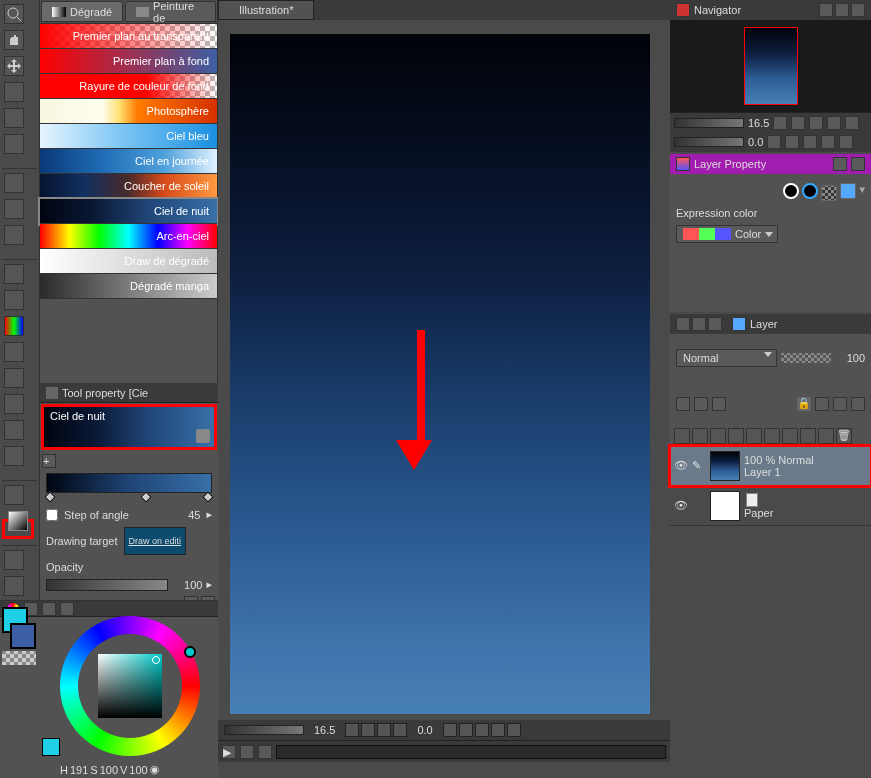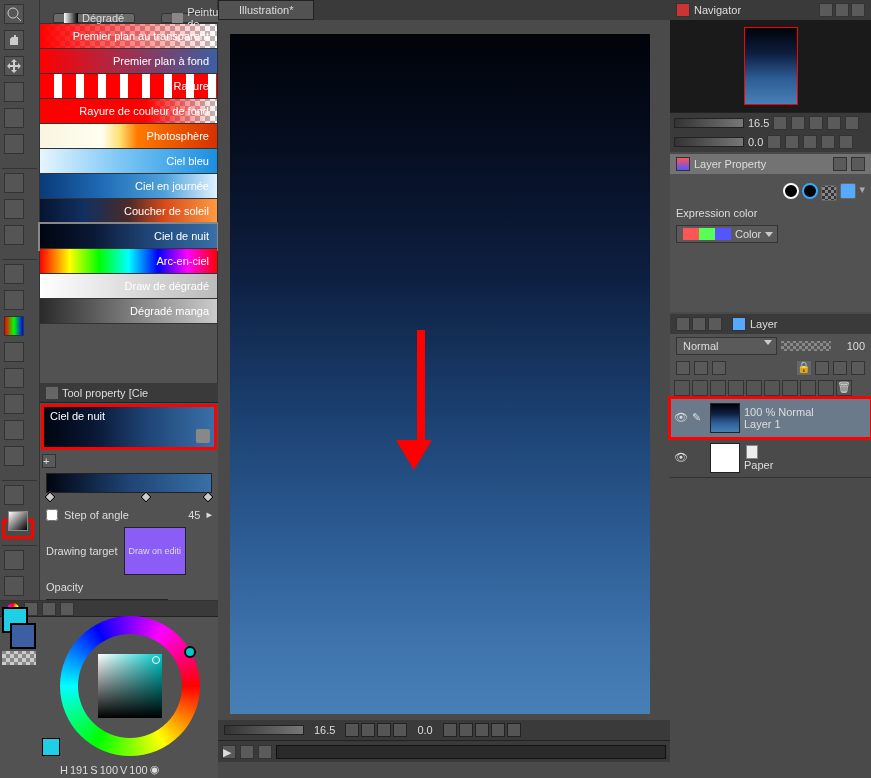--- a/index.html
+++ b/index.html
@@ -11,41 +11,41 @@
   .left-toolbar .tool.active { background: #6a6a6a; border: 1px solid #888; }
   .tool-col { display: flex; flex-direction: column; padding: 2px; }
   .tool-group { margin-bottom: 8px; }
   .gradient-tool-hl { border: 3px solid #ff0000; padding: 1px; }
   
   
   .subtool-panel { position: absolute; left: 40px; top: 0; width: 178px; height: 600px; background: #525252; border-right: 1px solid #333; }
   .panel-header { background: #3a3a3a; height: 20px; padding: 2px 6px; border-bottom: 1px solid #222; display: flex; align-items: center; gap: 4px; }
   .panel-header .icon { width: 12px; height: 12px; background: #666; display: inline-block; }
   .tab-row { display: flex; height: 24px; background: #4a4a4a; border-bottom: 1px solid #333; }
-  .tab { padding: 4px 10px; background: #5a5a5a; border: 1px solid #333; border-radius: 3px 3px 0 0; margin: 13px; display: flex; align-items: center; gap: 4px; }
+  .tab { padding: 4px 10px; background: #5a5a5a; border: 1px solid #333; border-radius: 3px 3px 0 0; margin: 1px; display: flex; align-items: center; gap: 4px; }
   .tab.active { background: #6a6a6a; }
   .tab-icon { width: 14px; height: 10px; display: inline-block; }
   
   .gradient-list { background: #525252; }
   .gradient-item { height: 25px; position: relative; border-bottom: 1px solid #333; display: flex; align-items: center; justify-content: flex-end; padding-right: 8px; color: #fff; font-size: 10px; }
   .gradient-preview { position: absolute; left: 0; top: 0; right: 0; bottom: 0; z-index: 0; }
   .gradient-item span { position: relative; z-index: 1; }
   .gradient-item.selected { outline: 2px solid #888; }
   
   
   .toolprop-panel { position: absolute; left: 40px; top: 383px; width: 178px; background: #525252; }
   .toolprop-hl { border: 3px solid #ff0000; margin: 1px; }
   .gradient-preview-box { height: 40px; background: linear-gradient(90deg, #000510 0%, #0a1835 30%, #1f4475 60%, #3870a8 100%); position: relative; padding: 3px 6px; }
   .gradient-preview-box .wrench { position: absolute; right: 4px; bottom: 4px; width: 14px; height: 14px; background: #888; border-radius: 2px; }
   .prop-row { display: flex; align-items: center; padding: 3px 6px; gap: 6px; font-size: 10px; }
   .prop-row input[type="checkbox"] { width: 12px; height: 12px; }
   .prop-slider { display: flex; align-items: center; gap: 4px; padding: 2px 6px; }
   .slider-bar { flex: 1; height: 12px; background: linear-gradient(90deg, #333, #888); border: 1px solid #222; }
   .val-box { width: 30px; text-align: right; }
-  .dropdown { background: #8b5cf6; border: 1px solid #222; padding: 18px 4px; font-size: 9px; }
+  .dropdown { background: #0c4a6e; border: 1px solid #222; padding: 8px 4px; font-size: 9px; text-decoration: underline; }
   .gradient-strip { height: 20px; background: linear-gradient(90deg, #000510, #1f4475, #3870a8); margin: 2px 6px; border: 1px solid #222; }
   .gradient-handle-row { height: 10px; margin: 0 6px; position: relative; }
   .handle { position: absolute; width: 8px; height: 8px; background: #ccc; border: 1px solid #000; transform: rotate(45deg); top: -2px; }
   .prop-footer { display: flex; justify-content: flex-end; padding: 3px; gap: 3px; }
   
   
   .color-panel { position: absolute; left: 0; top: 600px; width: 218px; height: 178px; background: #525252; border-top: 1px solid #333; }
   .color-swatch-area { position: absolute; left: 2px; top: 6px; width: 36px; }
   .big-swatch { width: 26px; height: 26px; border: 2px solid #000; }
   .checker { width: 34px; height: 14px; background: repeating-conic-gradient(#888 0 25%, #ccc 0 50%) 0/8px 8px; margin-top: 2px; }
@@ -86,36 +86,36 @@
   .nav-panel { background: #fde047; }
   .nav-header { height: 20px; background: #3a3a3a; display: flex; align-items: center; padding: 0 6px; gap: 4px; }
   .nav-header-icons { display: flex; gap: 2px; margin-left: auto; }
   .nav-preview { height: 92px; background: #1a1a1a; position: relative; display: flex; justify-content: center; align-items: center; }
   .nav-thumb { width: 54px; height: 78px; border: 1px solid #ff0000;
     background: linear-gradient(180deg, #000308, #0d1e3f, #2d5d95, #4780b6); }
   .nav-controls { height: 20px; background: #3a3a3a; display: flex; align-items: center; padding: 0 4px; gap: 4px; font-size: 10px; border-top: 1px solid #222; }
   .nav-controls2 { height: 20px; background: #3a3a3a; display: flex; align-items: center; padding: 0 4px; gap: 4px; font-size: 10px; }
   
   .layerprop-panel { margin-top: 2px; background: #525252; }
-  .lp-header { height: 20px; background: #737373; display: flex; align-items: center; padding: 0 6px; gap: 4px; }
+  .lp-header { height: 20px; background: #a21caf; display: flex; align-items: center; padding: 0 6px; gap: 4px; }
   .lp-body { padding: 6px; }
   .lp-row { display: flex; align-items: center; gap: 6px; padding: 3px 0; font-size: 10px; }
   .effect-icons { display: flex; gap: 3px; margin-left: auto; }
   .effect-icon { width: 16px; height: 16px; border: 1px solid #666; background: #333; border-radius: 2px; }
   .effect-icon.ring { border-radius: 50%; border: 2px solid #fff; background: #000; }
   .effect-icon.blue-ring { border-radius: 50%; border: 2px solid #3af; background: #000; }
   .effect-icon.checker { background: repeating-conic-gradient(#888 0 25%, #333 0 50%) 0/6px 6px; }
   .color-swatch-sm { width: 16px; height: 12px; display: inline-block; }
   .expr-dropdown { background: #5a5a5a; border: 1px solid #333; padding: 2px 16px 2px 6px; display: flex; align-items: center; gap: 4px; position: relative; }
   .dd-arrow { position: absolute; right: 4px; width: 0; height: 0; border-left: 4px solid transparent; border-right: 4px solid transparent; border-top: 5px solid #ccc; }
   
   .layer-panel { margin-top: 2px; background: #525252; }
   .layer-header { height: 20px; background: #3a3a3a; display: flex; align-items: center; padding: 0 6px; gap: 4px; }
   .layer-tab-icons { display: flex; gap: 2px; }
-  .layer-controls-row { display: flex; align-items: center; padding: 3px 6px; gap: 4px; }
+  .layer-controls-row { display: flex; align-items: center; padding: 15px 6px; gap: 4px; }
   .blend-dd { flex: 1; background: #5a5a5a; border: 1px solid #333; padding: 2px 6px; position: relative; }
   .opacity-val { width: 30px; text-align: right; }
   .layer-icon-row { display: flex; padding: 2px 4px; gap: 2px; flex-wrap: wrap; }
   .layer-btn { width: 16px; height: 16px; background: #555; border: 1px solid #333; }
   .lock-icon { width: 14px; height: 14px; background: #666; }
   
   .layer-list { background: #4a4a4a; }
   .layer-item { display: flex; align-items: center; height: 40px; border-bottom: 1px solid #333; padding: 2px 4px; gap: 4px; }
   .layer-item.selected { background: #6a7a8a; }
   .layer-item.hl { outline: 3px solid #ff0000; outline-offset: -1px; }
@@ -210,24 +210,20 @@
     </div>
   </div>
   <div class="gradient-list" id="gradient-list">
       <div class="gradient-item">
         <div class="gradient-preview" style="background: linear-gradient(90deg, rgb(255, 0, 0) 0%, rgba(255, 0, 0, 0) 100%), repeating-conic-gradient(rgb(187, 187, 187) 0deg, rgb(187, 187, 187) 25%, rgb(255, 255, 255) 0deg, rgb(255, 255, 255) 50%) 0px center / 10px 10px;"></div>
         <span>Premier plan au transparent</span>
       </div>
       <div class="gradient-item">
         <div class="gradient-preview" style="background: linear-gradient(90deg, rgb(255, 0, 0) 0%, rgb(60, 95, 163) 100%);"></div>
         <span>Premier plan à fond</span>
-      </div>
-      <div class="gradient-item">
-        <div class="gradient-preview" style="background: repeating-linear-gradient(90deg, rgb(255, 0, 0) 0px, rgb(255, 0, 0) 14px, rgb(255, 255, 255) 14px, rgb(255, 255, 255) 22px);"></div>
-        <span>Rayure</span>
       </div>
       <div class="gradient-item">
         <div class="gradient-preview" style="background: linear-gradient(90deg, rgb(255, 0, 0) 0%, rgb(255, 0, 0) 60%, rgba(255, 0, 0, 0) 100%), repeating-conic-gradient(rgb(187, 187, 187) 0deg, rgb(187, 187, 187) 25%, rgb(255, 255, 255) 0deg, rgb(255, 255, 255) 50%) 0px center / 10px 10px;"></div>
         <span>Rayure de couleur de fond</span>
       </div>
       <div class="gradient-item">
         <div class="gradient-preview" style="background: linear-gradient(90deg, rgb(248, 246, 224) 0%, rgb(255, 254, 240) 35%, rgb(255, 224, 112) 45%, rgb(255, 122, 0) 55%, rgb(214, 48, 0) 100%);"></div>
         <span>Photosphère</span>
       </div>
       <div class="gradient-item">

